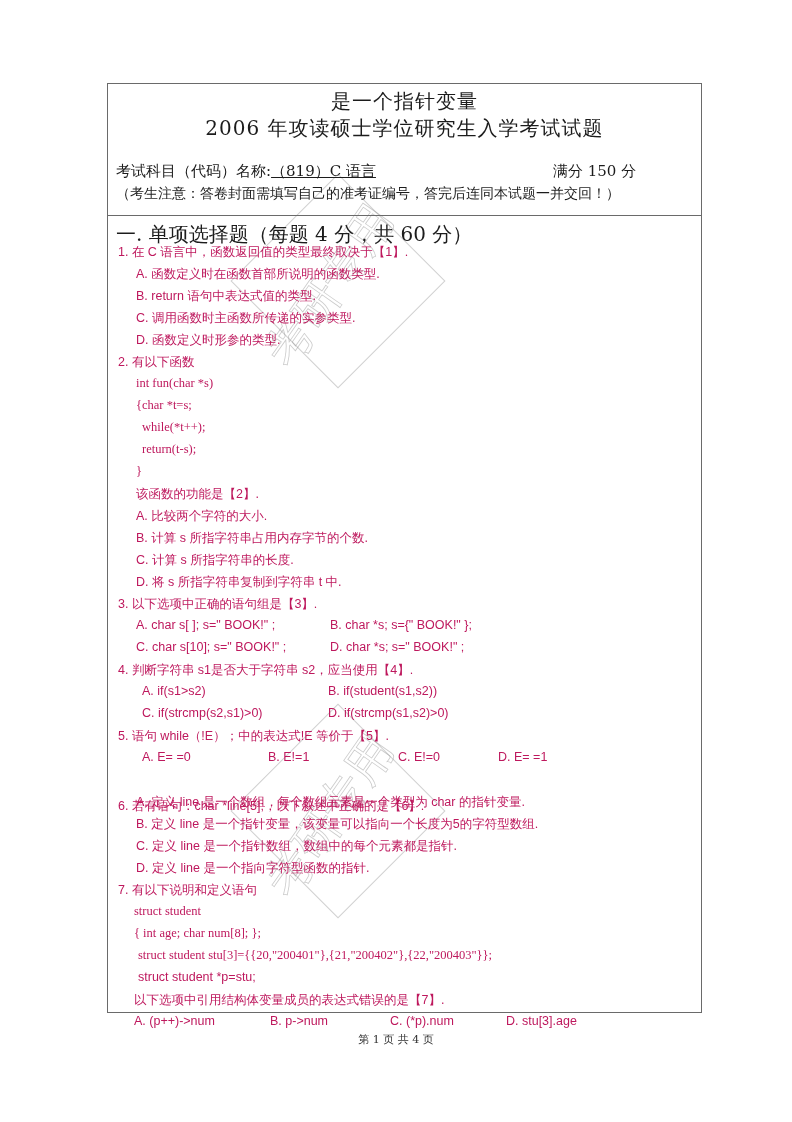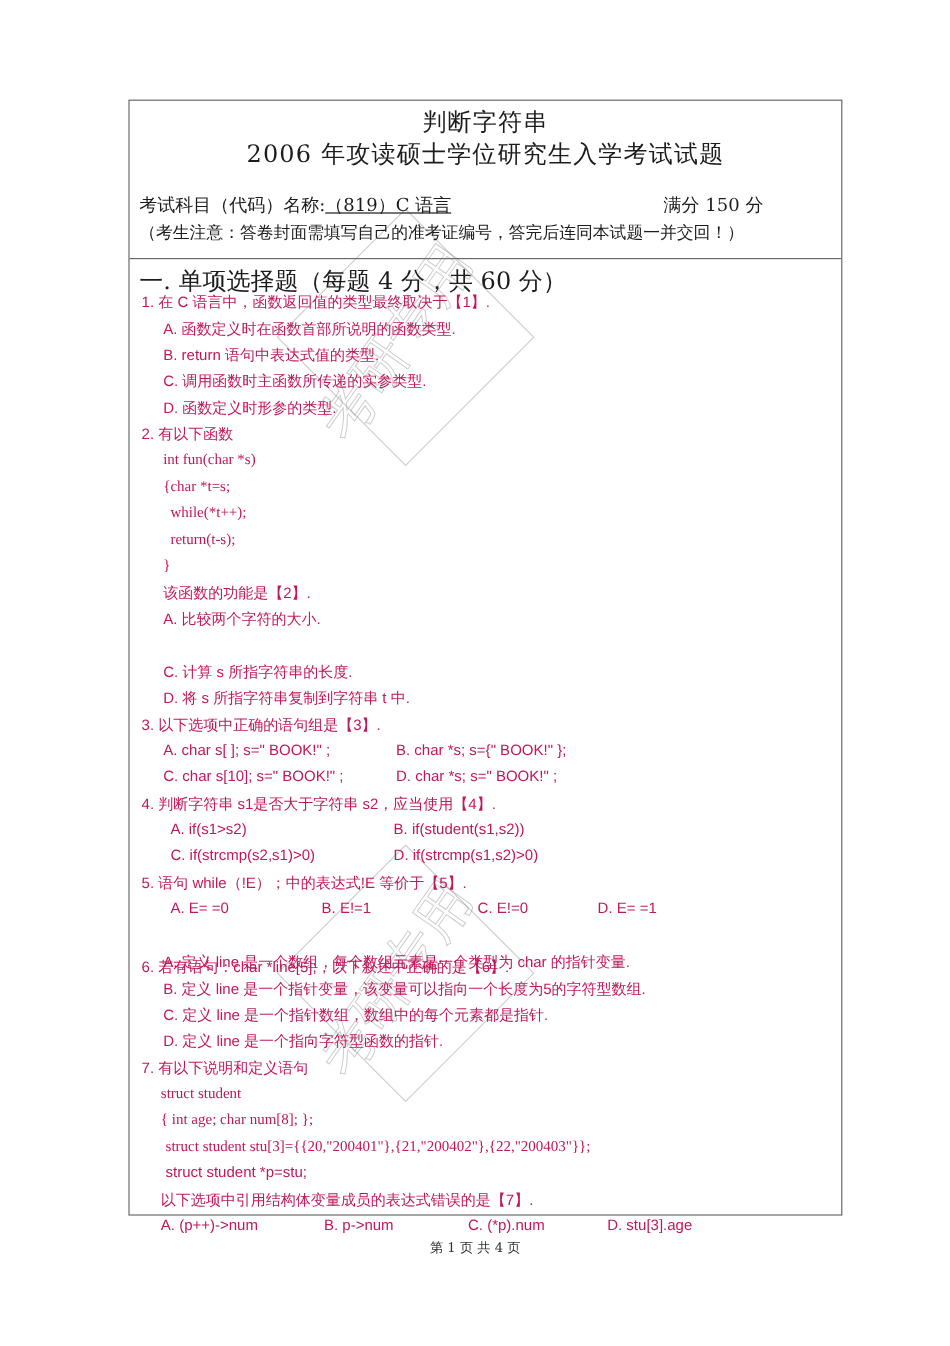--- a/index.html
+++ b/index.html
@@ -38,21 +38,21 @@
   </style>
 </head>
 <body>
 
 <div class="stamp" style="left:262px; top:205px; width:150px; height:150px;"></div>
 <div class="stamp-text" style="left:238px; top:255px;">考研专用</div>
 <div class="stamp" style="left:262px; top:735px; width:150px; height:150px;"></div>
 <div class="stamp-text" style="left:238px; top:785px;">考研专用</div>
 
 <div class="frame">
-  <div class="abs title1">判断字符串</div>
+  <div class="abs title1">是一个指针变量</div>
   <div class="abs title2">2006 年攻读硕士学位研究生入学考试试题</div>
   <div class="abs subject">
     <span>考试科目（代码）名称:</span><span class="code">（819）C 语言</span>
   </div>
   <div class="abs fullscore">满分 150 分</div>
   <div class="abs notice">（考生注意：答卷封面需填写自己的准考证编号，答完后连同本试题一并交回！）</div>
   <div class="header-divider"></div>
 
   <div class="abs sec-title" style="left:8px; top:137px;">一. 单项选择题（每题 4 分，共 60 分）</div>
 
@@ -63,20 +63,21 @@
   <div class="abs body-text" style="left:28px; top:248px;">D. 函数定义时形参的类型.</div>
 
   <div class="abs body-text" style="left:10px; top:270px;">2. 有以下函数</div>
   <div class="abs body-text" style="left:28px; top:292px; font-family:'Liberation Serif', serif;">int fun(char *s)</div>
   <div class="abs body-text" style="left:28px; top:314px; font-family:'Liberation Serif', serif;">{char *t=s;</div>
   <div class="abs body-text" style="left:34px; top:336px; font-family:'Liberation Serif', serif;">  while(*t++);</div>
   <div class="abs body-text" style="left:34px; top:358px; font-family:'Liberation Serif', serif;">  return(t-s);</div>
   <div class="abs body-text" style="left:28px; top:380px; font-family:'Liberation Serif', serif;">}</div>
   <div class="abs body-text" style="left:28px; top:402px;">该函数的功能是【2】.</div>
   <div class="abs body-text" style="left:28px; top:424px;">A. 比较两个字符的大小.</div>
+  <div class="abs body-text" style="left:28px; top:446px;">B. 计算 s 所指字符串占用内存字节的个数.</div>
   <div class="abs body-text" style="left:28px; top:468px;">C. 计算 s 所指字符串的长度.</div>
   <div class="abs body-text" style="left:28px; top:490px;">D. 将 s 所指字符串复制到字符串 t 中.</div>
 
   <div class="abs body-text" style="left:10px; top:512px;">3. 以下选项中正确的语句组是【3】.</div>
   <div class="abs body-text" style="left:28px; top:534px;">A. char s[ ]; s=" BOOK!" ;</div>
   <div class="abs body-text" style="left:222px; top:534px;">B. char *s; s={" BOOK!" };</div>
   <div class="abs body-text" style="left:28px; top:556px;">C. char s[10]; s=" BOOK!" ;</div>
   <div class="abs body-text" style="left:222px; top:556px;">D. char *s; s=" BOOK!" ;</div>
 
   <div class="abs body-text" style="left:10px; top:578px;">4. 判断字符串 s1是否大于字符串 s2，应当使用【4】.</div>

